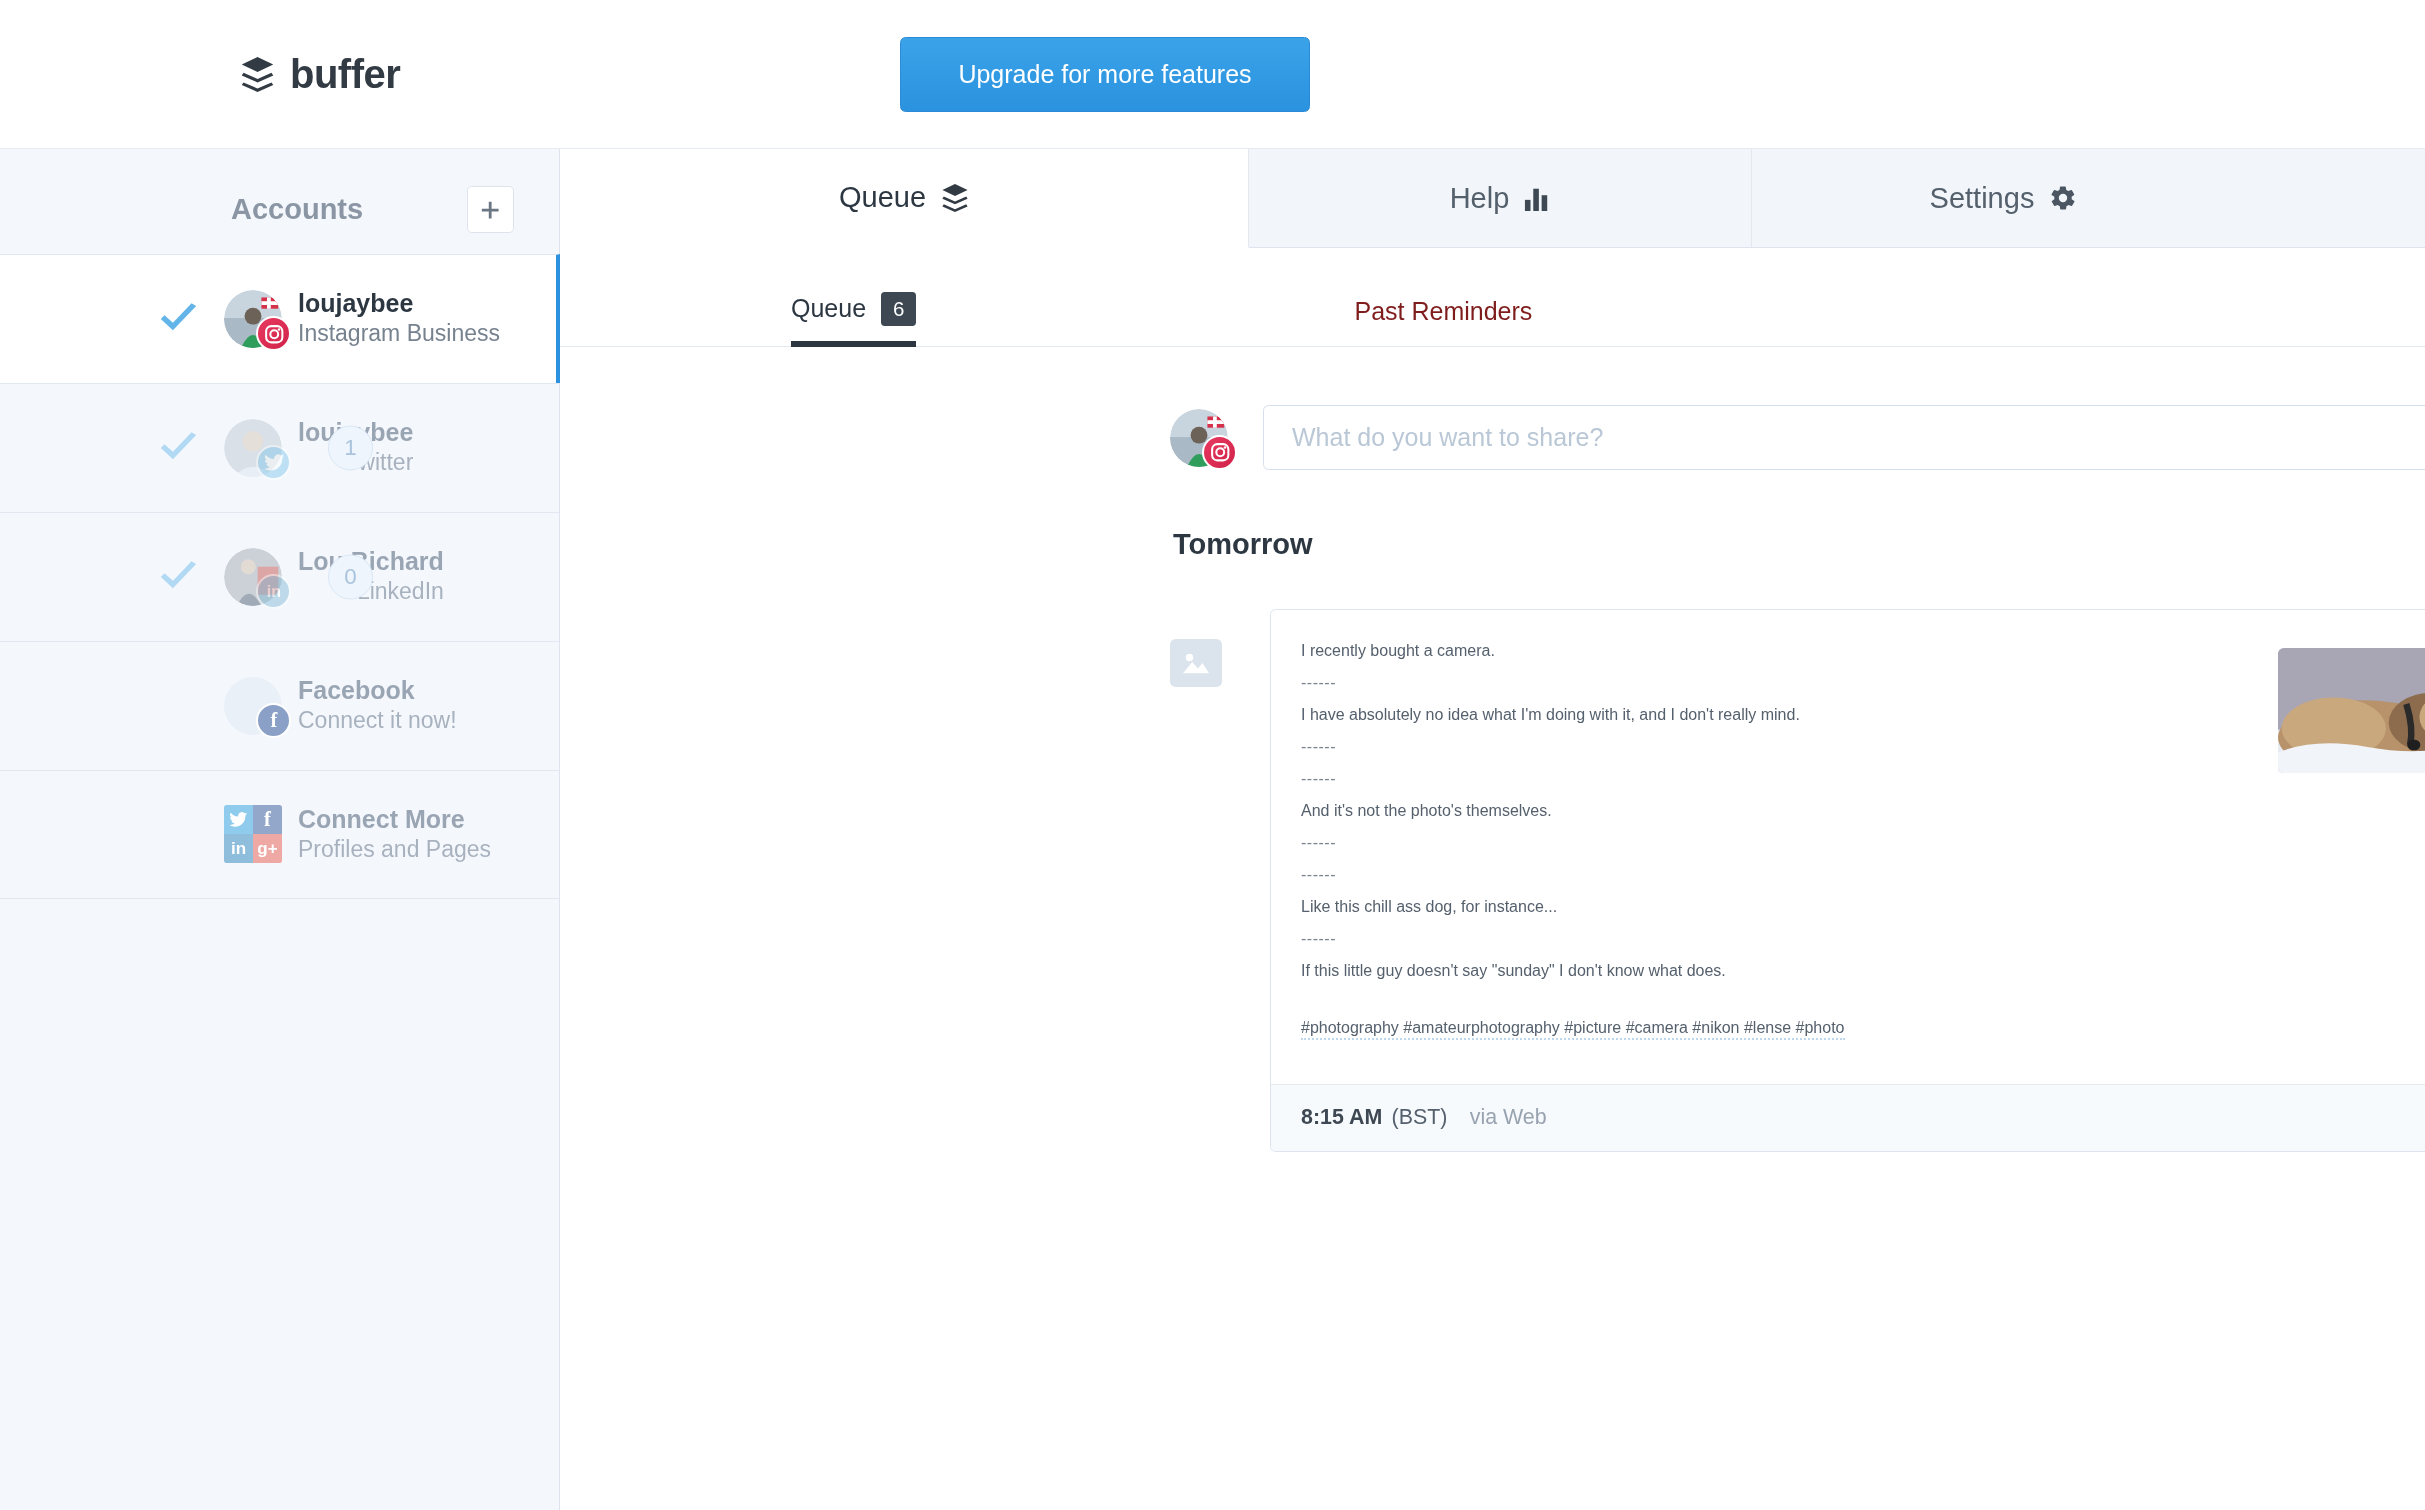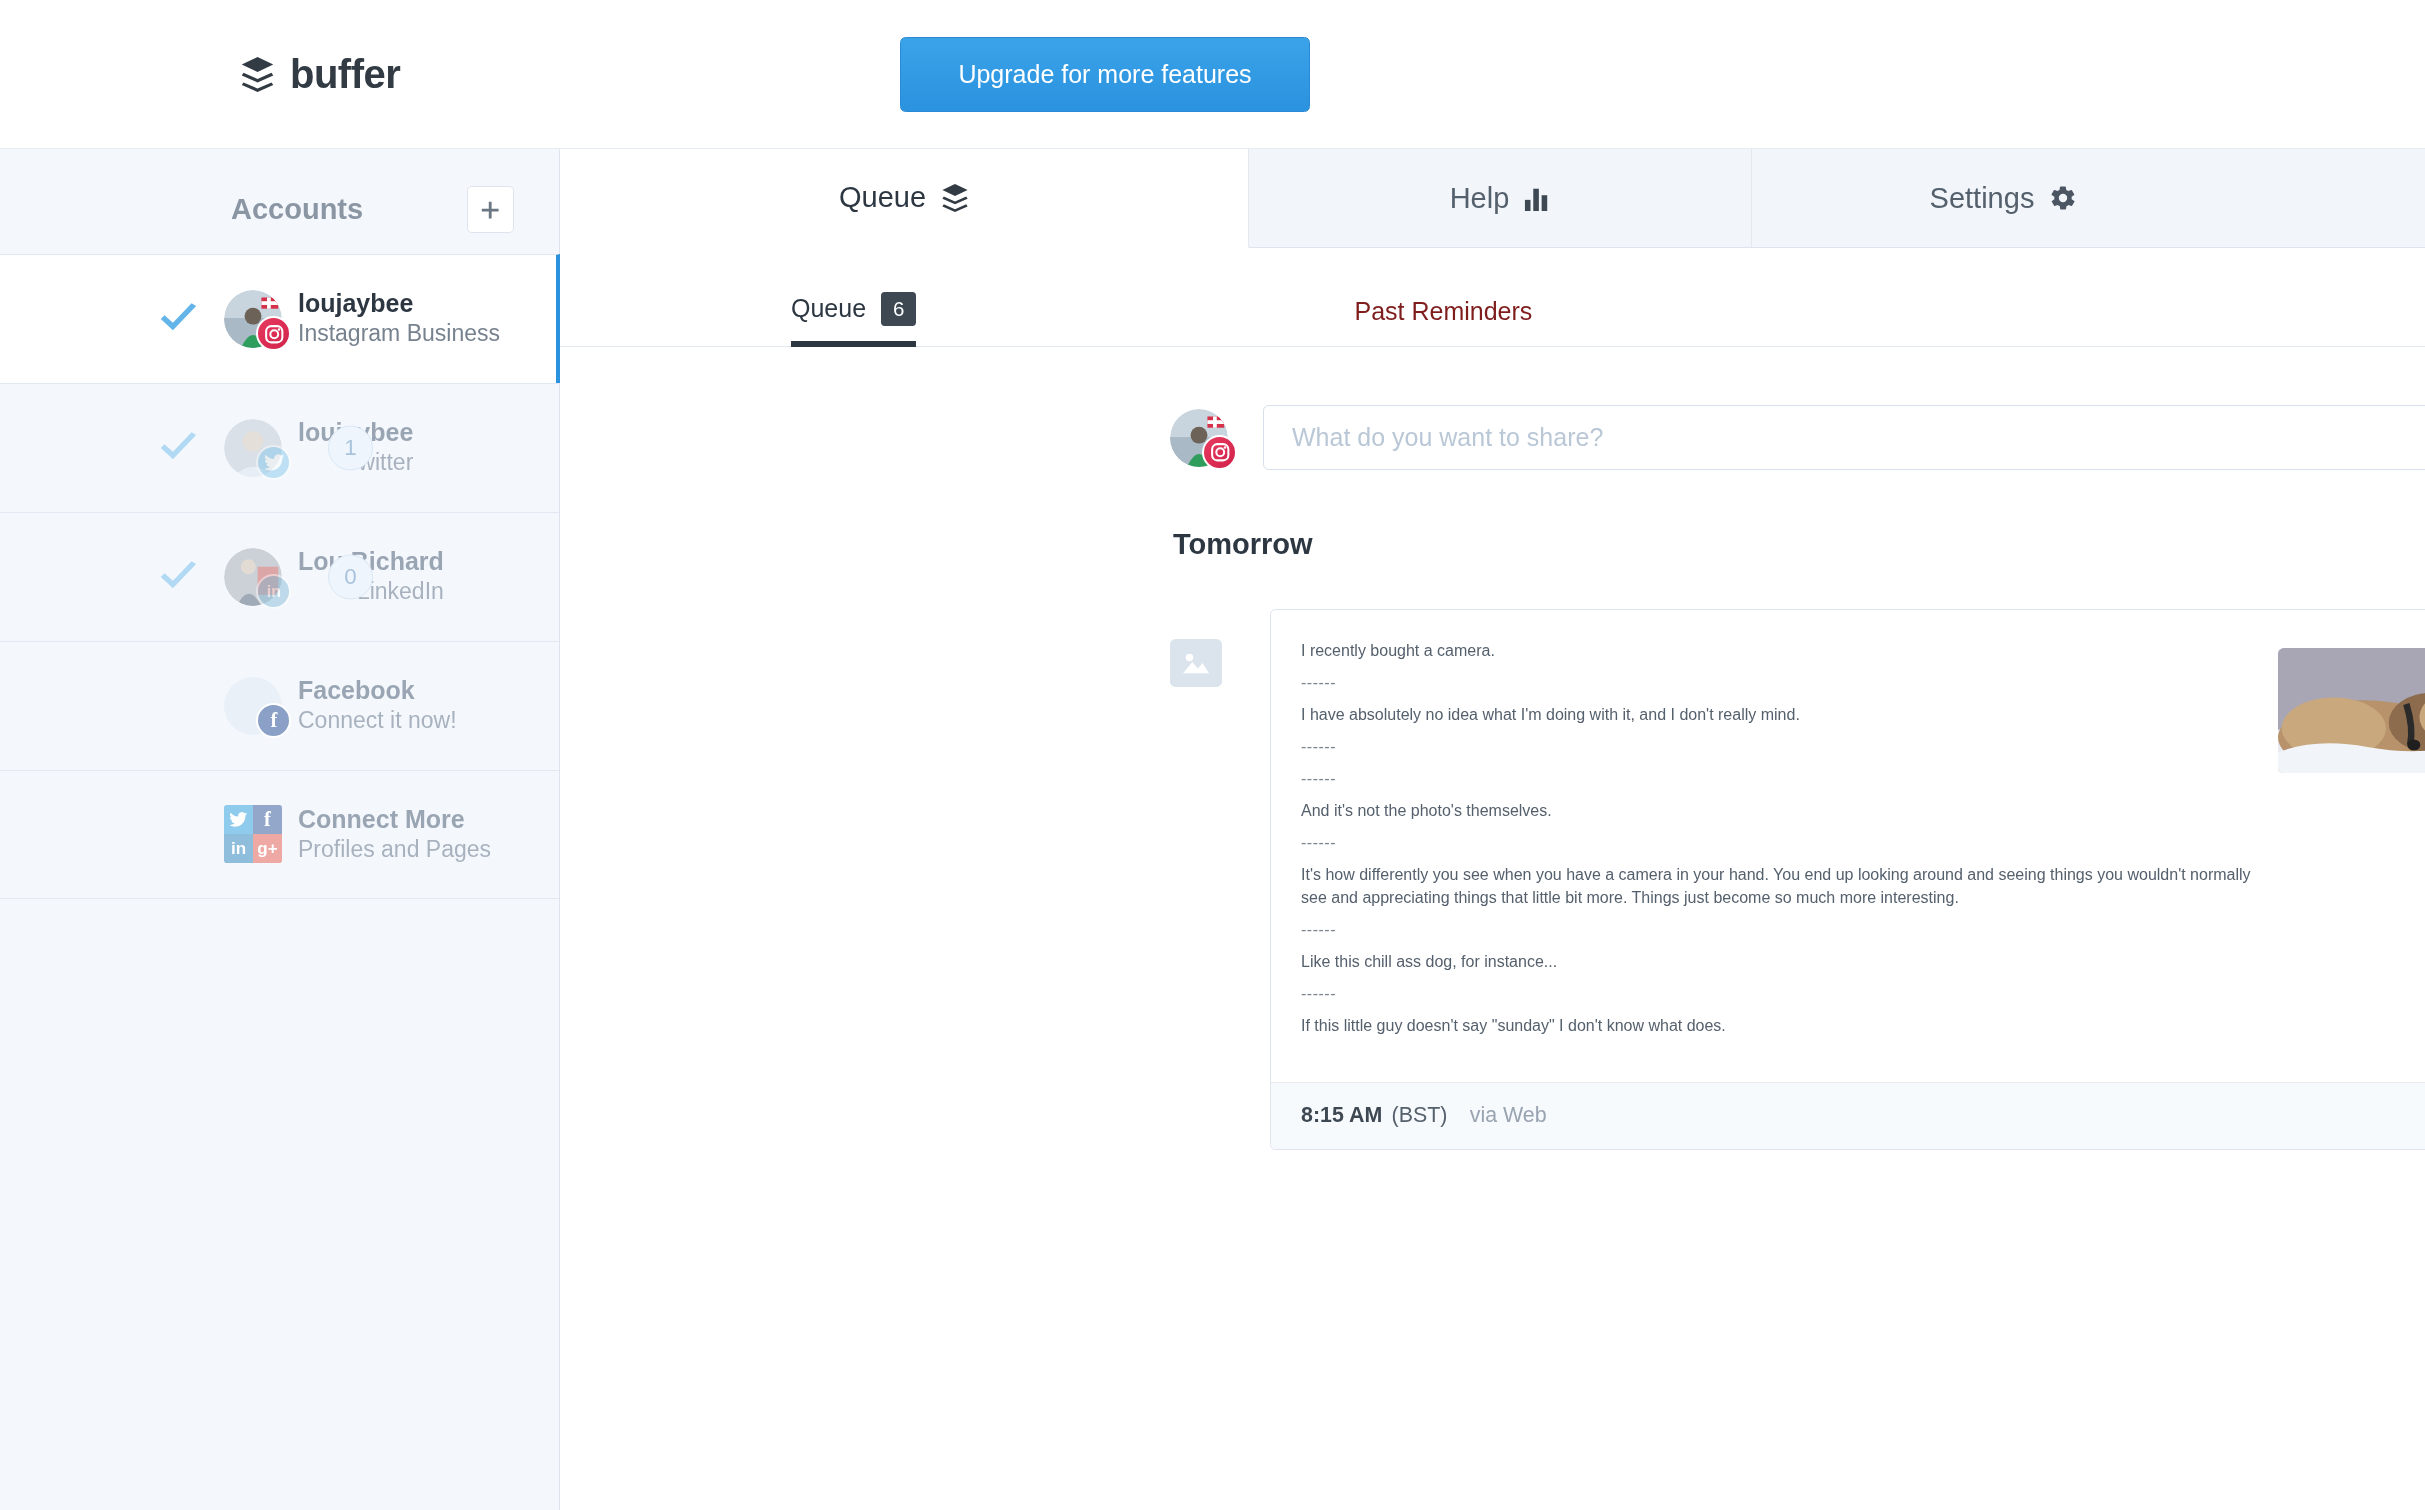--- a/index.html
+++ b/index.html
@@ -513,25 +513,25 @@
       <div class="post-card">
         <div class="post-body">
           <div class="post-text">
             <p>I recently bought a camera.</p>
             <p class="sep">------</p>
             <p>I have absolutely no idea what I'm doing with it, and I don't really mind.</p>
             <p class="sep">------</p>
             <p class="sep">------</p>
             <p>And it's not the photo's themselves.</p>
             <p class="sep">------</p>
-            <p>It's how differently you see when you have a camera in your hand. You end up looking around and seeing things you wouldn't normally see and appreciating things that little bit more. Things just become so much more interesting.</p>
             <p class="sep">------</p>
             <p>Like this chill ass dog, for instance...</p>
             <p class="sep">------</p>
             <p>If this little guy doesn't say "sunday" I don't know what does.</p>
+            <p class="tags"><span class="tag">#photography #amateurphotography #picture #camera #nikon #lense #photo</span></p>
           </div>
           <div class="post-thumb">
             <svg width="240" height="125" viewBox="0 0 258 134" preserveAspectRatio="none">
               <rect width="258" height="134" fill="#a8a6b4"></rect>
               <path d="M0 88 Q70 62 150 82 Q210 98 258 92 L258 134 L0 134 Z" fill="#e8ecf2"></path>
               <path d="M0 118 Q60 100 130 112 Q200 124 258 116 L258 134 L0 134 Z" fill="#cdd6e0"></path>
               <ellipse cx="92" cy="96" rx="92" ry="40" fill="#b8926a"></ellipse>
               <ellipse cx="60" cy="86" rx="56" ry="33" fill="#c9a87e"></ellipse>
               <ellipse cx="165" cy="80" rx="46" ry="32" fill="#8d6c4d"></ellipse>
               <ellipse cx="190" cy="74" rx="38" ry="27" fill="#c9a87e"></ellipse>

